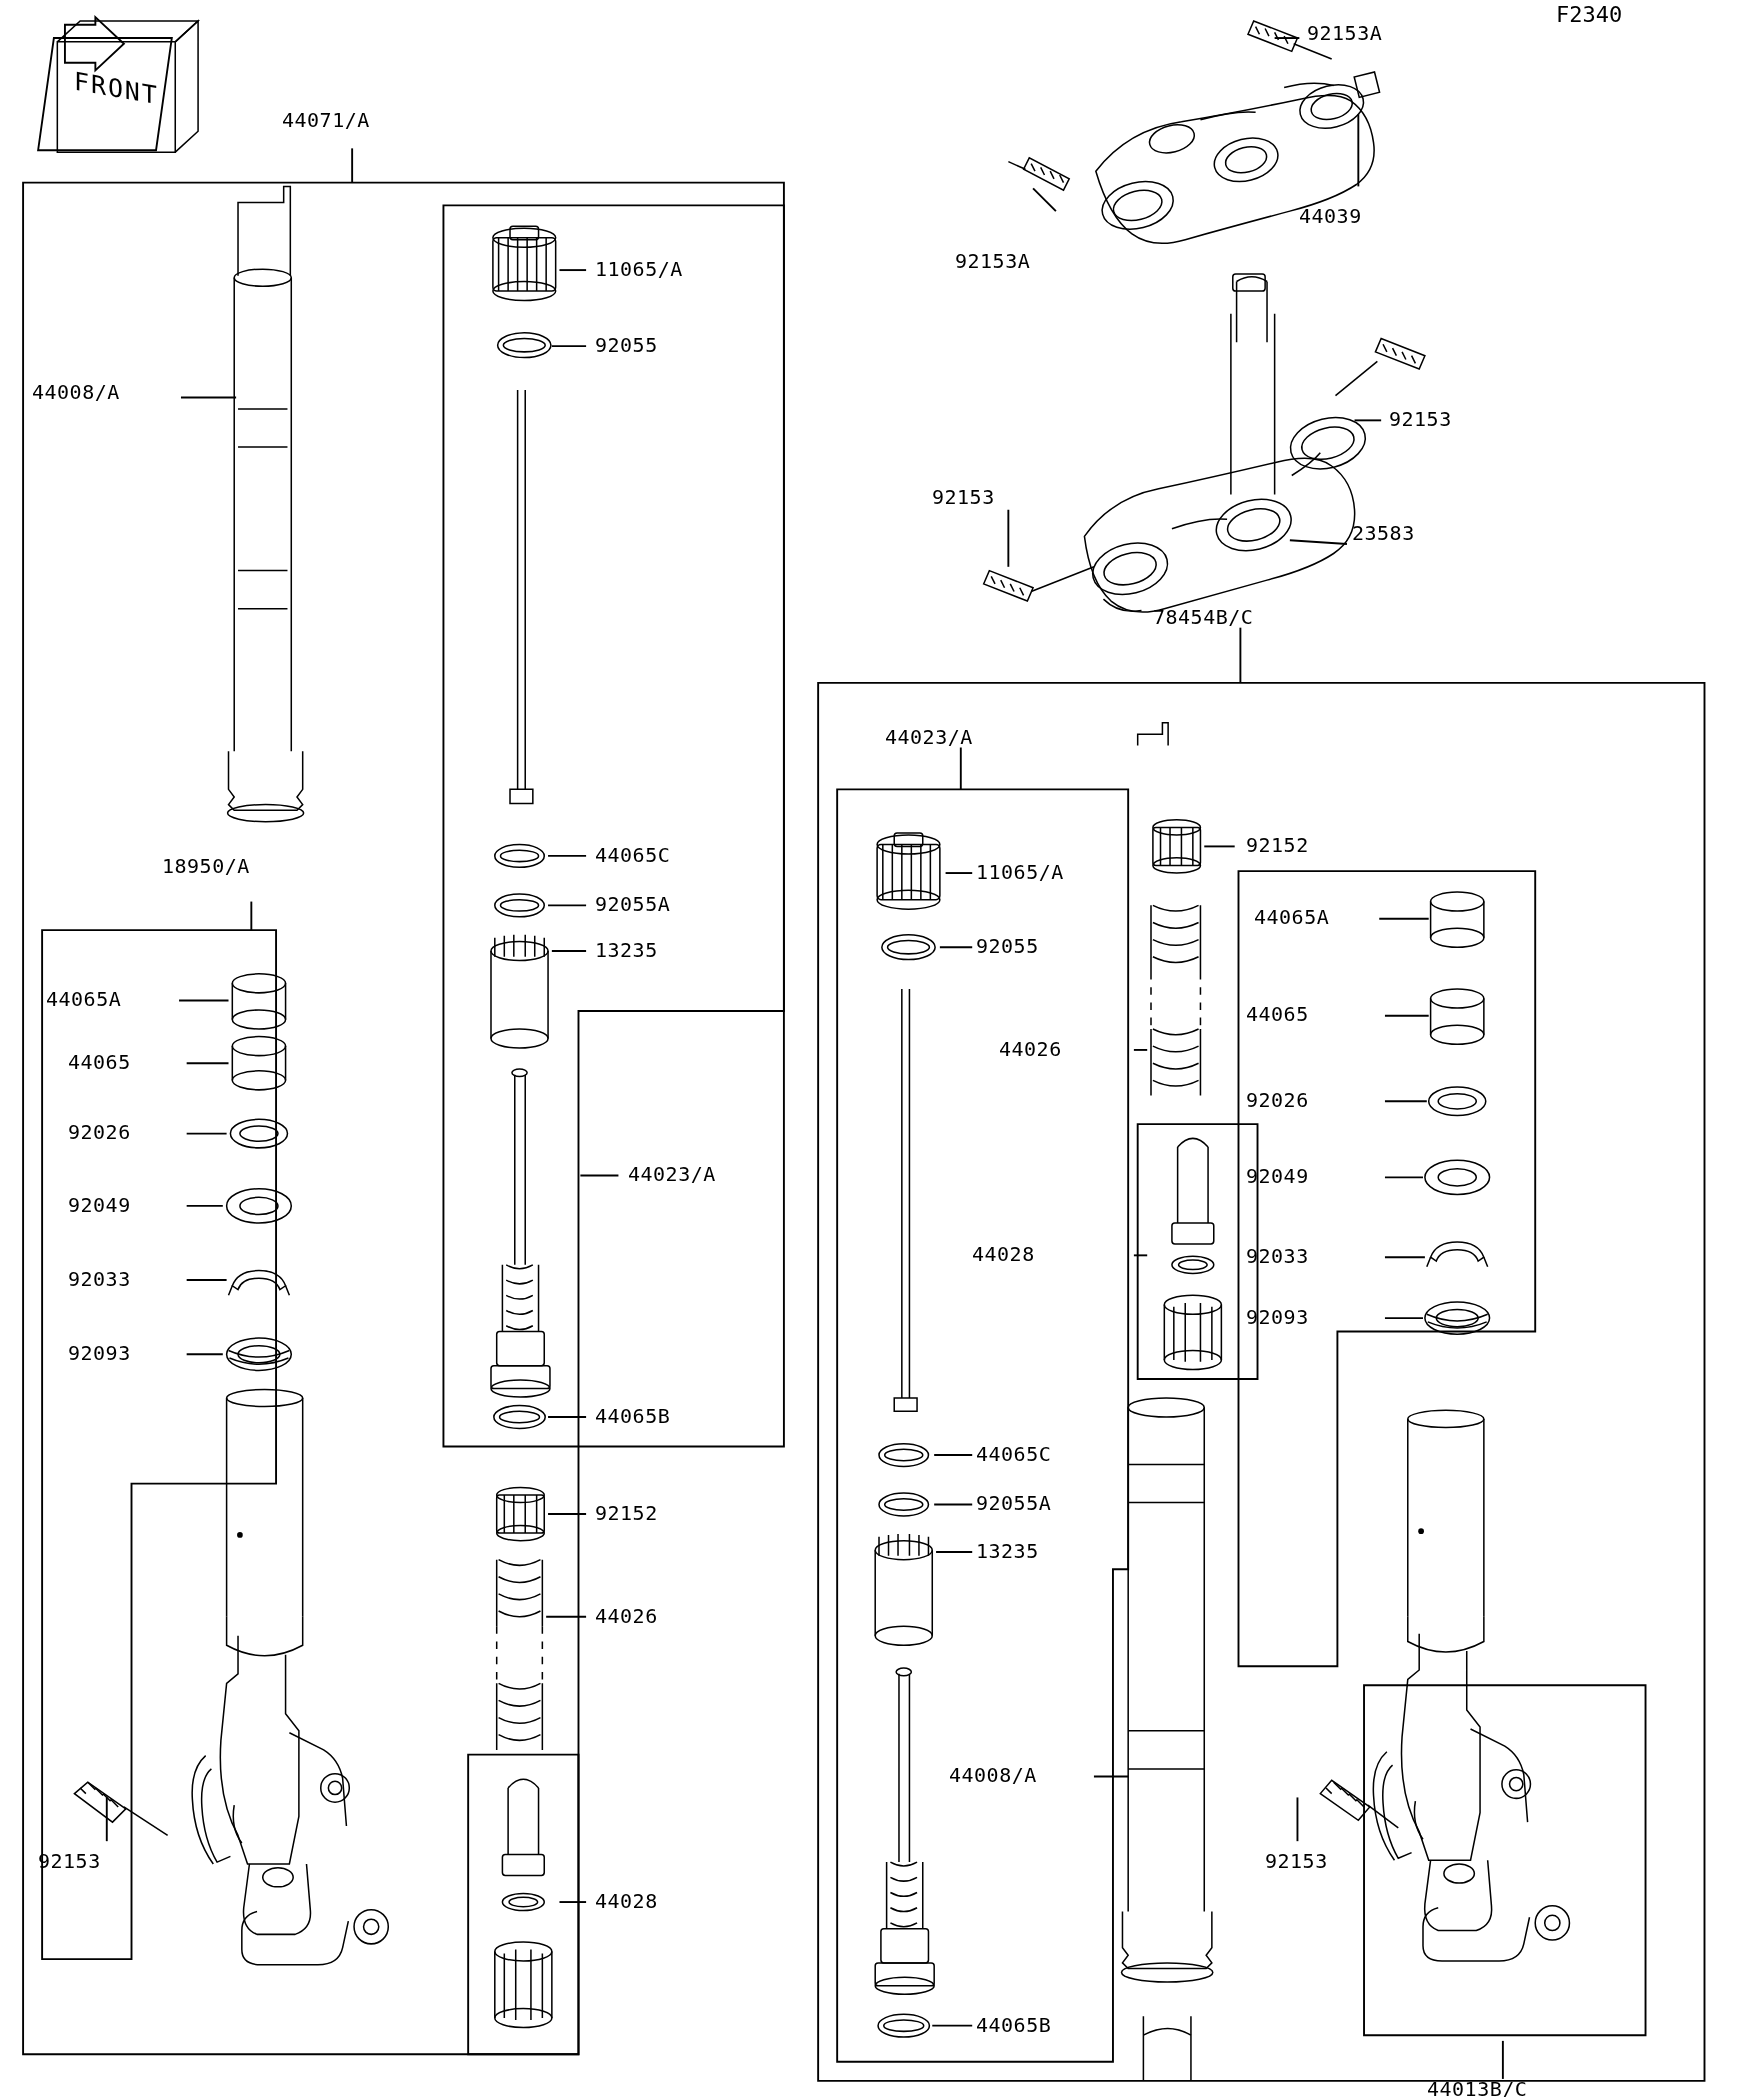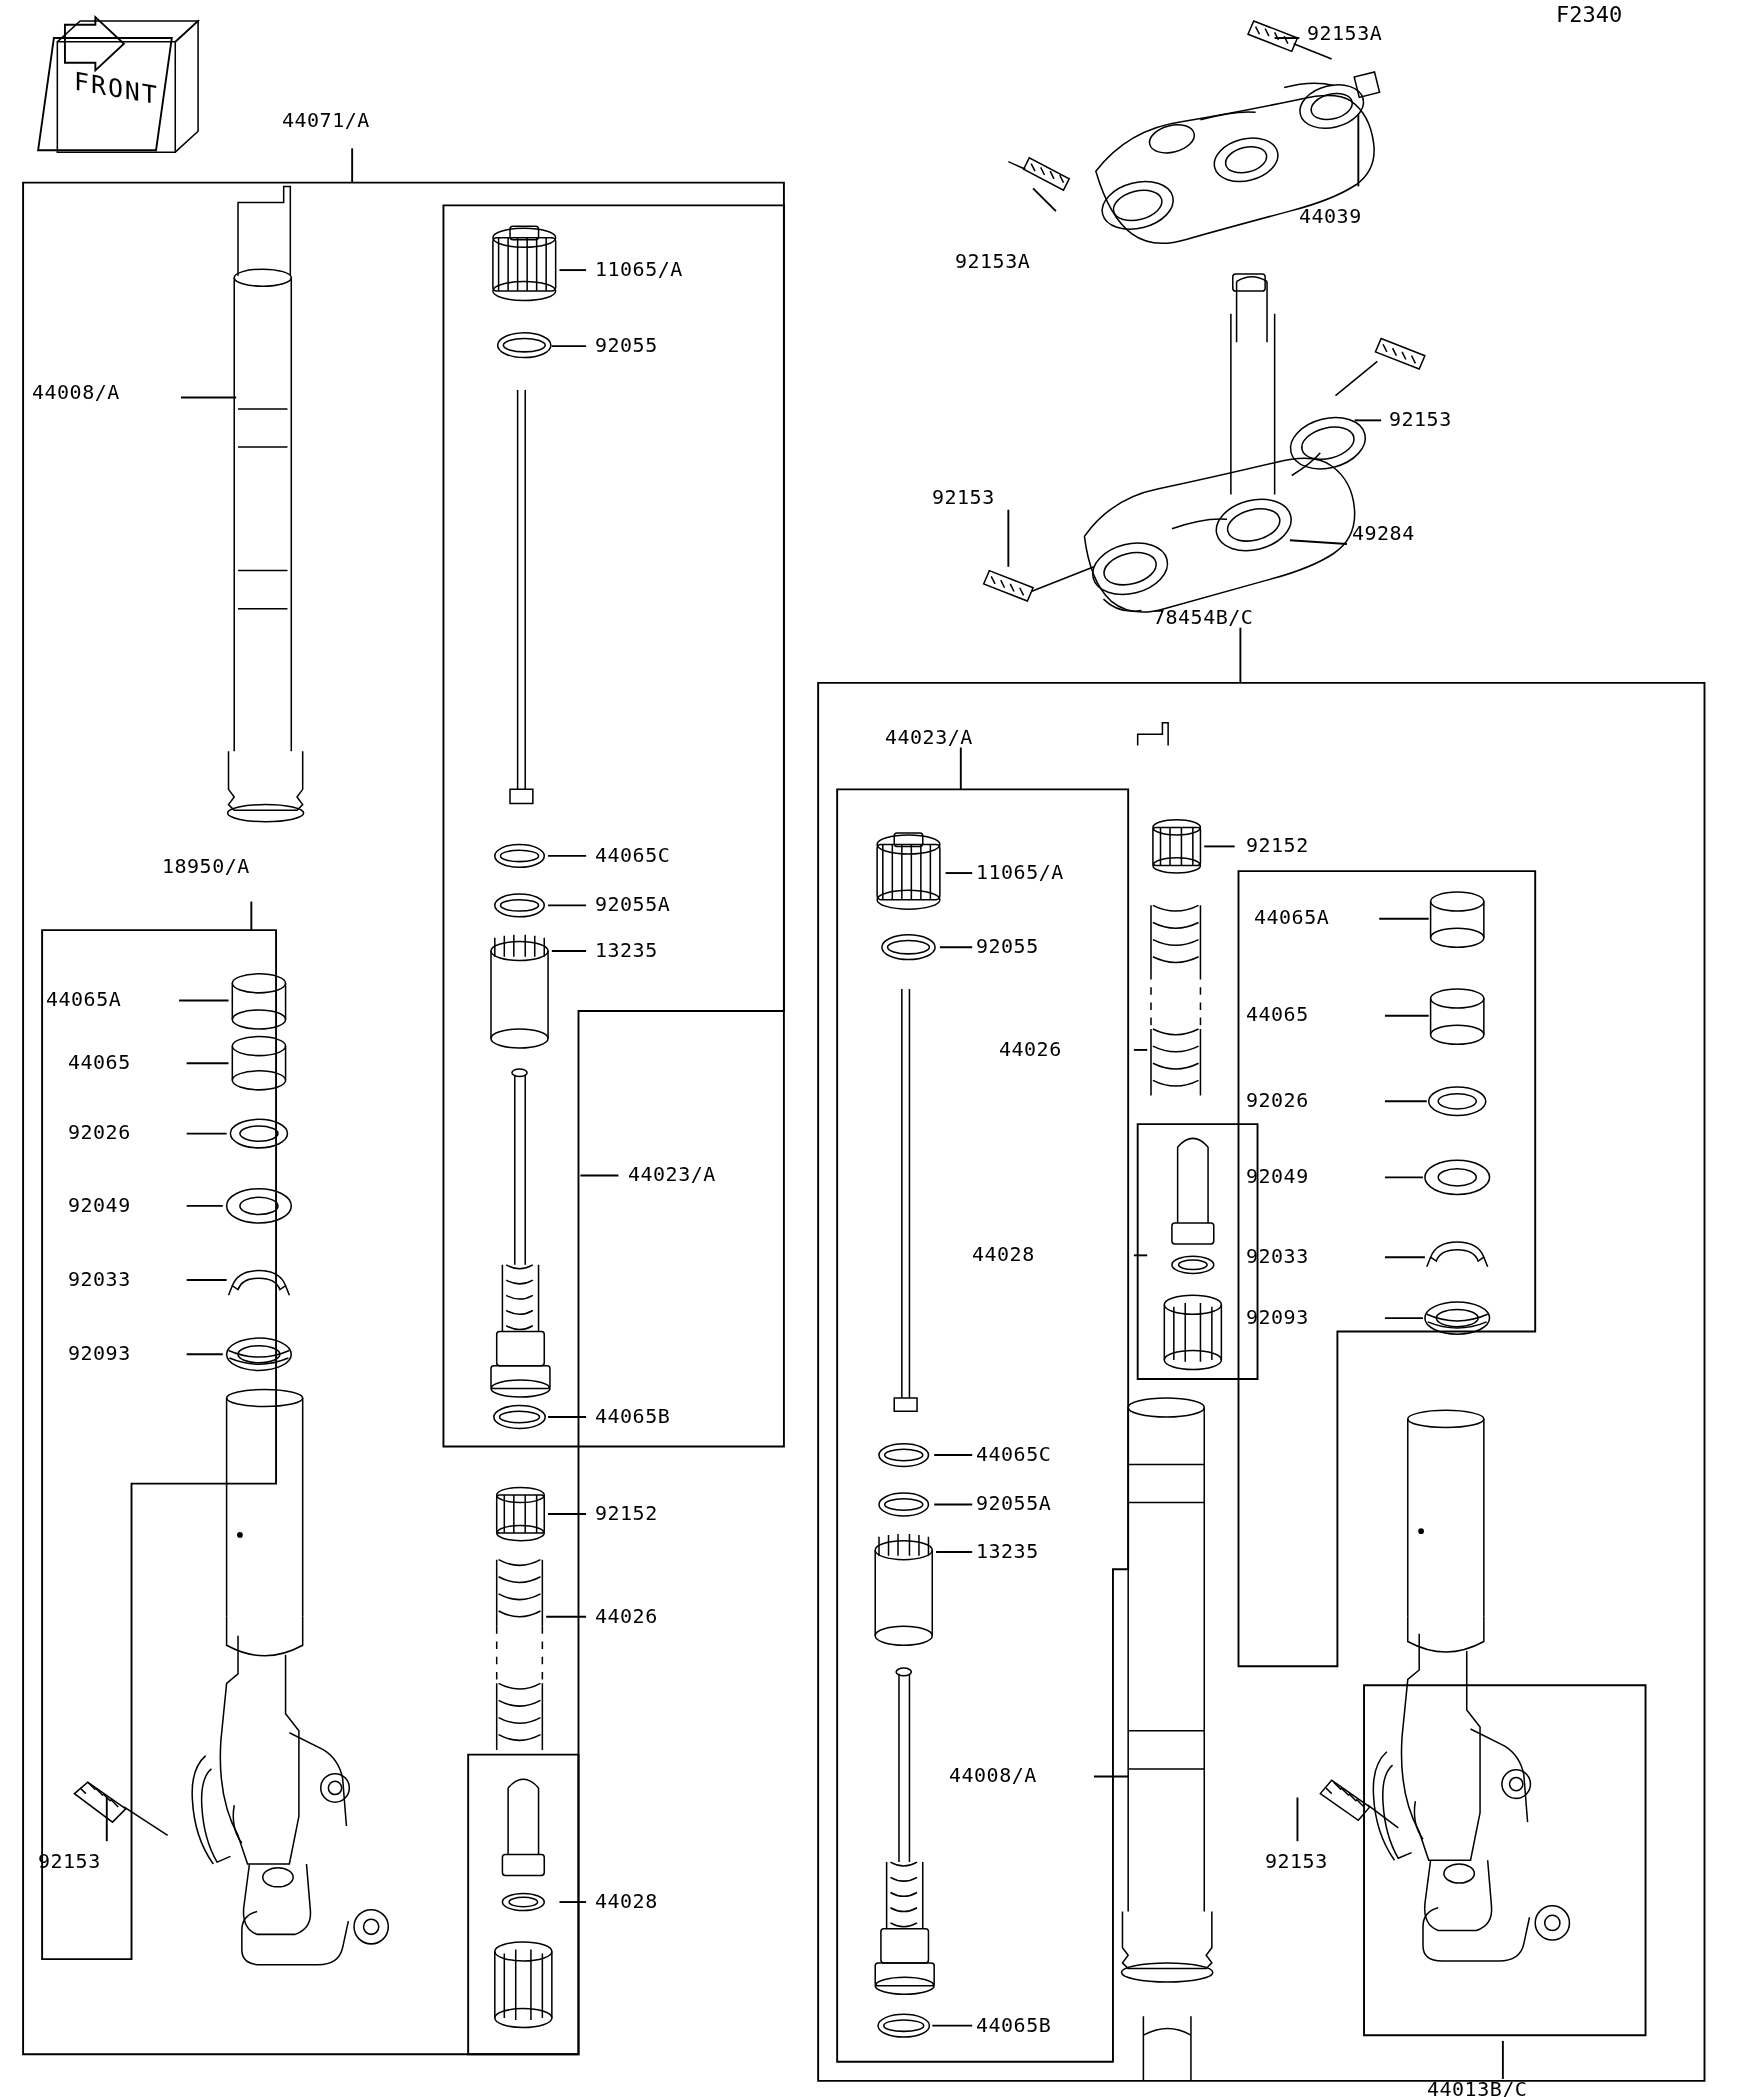--- a/index.html
+++ b/index.html
@@ -423,21 +423,21 @@
   <div class="lbl" style="left:68px; top:1193px;">92049</div>
   <div class="lbl" style="left:68px; top:1267px;">92033</div>
   <div class="lbl" style="left:68px; top:1341px;">92093</div>
   <div class="lbl" style="left:38px; top:1849px;">92153</div>
 
   <div class="lbl" style="left:1307px; top:21px;">92153A</div>
   <div class="lbl" style="left:955px; top:249px;">92153A</div>
   <div class="lbl" style="left:1299px; top:192px;margin-top:12px;">44039</div>
   <div class="lbl" style="left:1389px; top:407px;">92153</div>
   <div class="lbl" style="left:932px; top:485px;">92153</div>
-  <div class="lbl" style="left:1352px; top:521px;">49284</div>
+  <div class="lbl" style="left:1352px; top:521px;">23583</div>
   <div class="lbl" style="left:1153px; top:605px;">78454B/C</div>
 
   <div class="lbl" style="left:885px; top:725px;">44023/A</div>
   <div class="lbl" style="left:976px; top:860px;">11065/A</div>
   <div class="lbl" style="left:976px; top:934px;">92055</div>
   <div class="lbl" style="left:1246px; top:833px;">92152</div>
   <div class="lbl" style="left:999px; top:1037px;">44026</div>
   <div class="lbl" style="left:972px; top:1242px;">44028</div>
 
   <div class="lbl" style="left:1254px; top:905px;">44065A</div>

